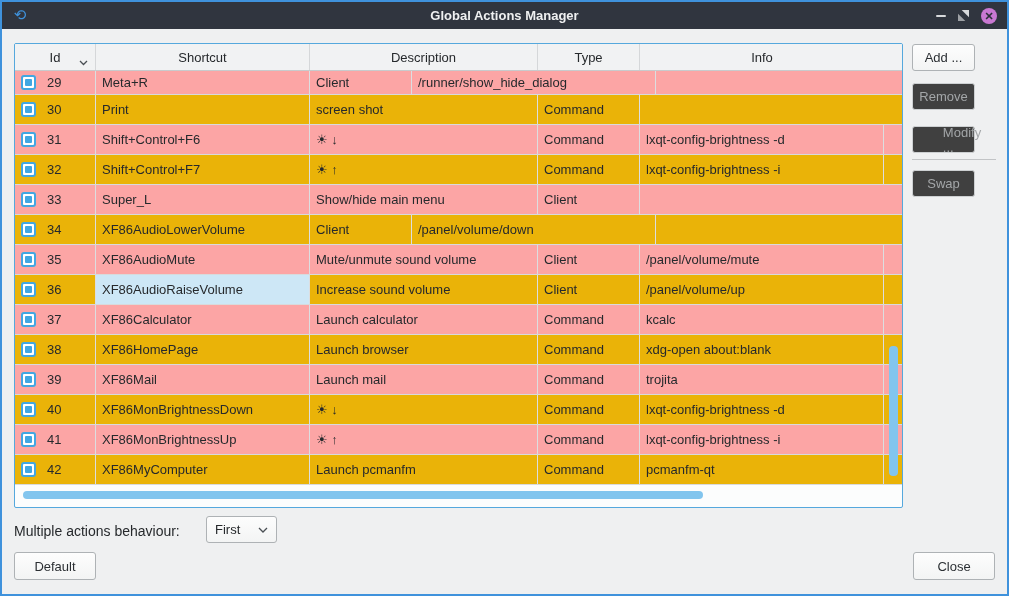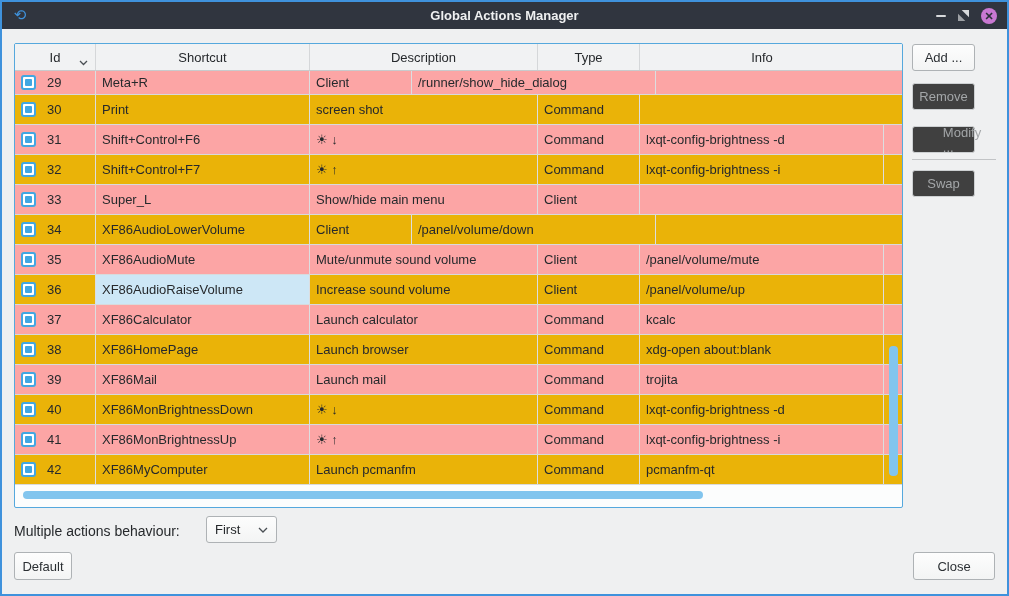--- a/index.html
+++ b/index.html
@@ -75,21 +75,21 @@
   }
   .btn.disabled {
     background:#404040; color:#a3a6a8; border-color:#cdd0d2;
   }
   .side-btn { left:910px; width:63px; height:27px; }
   .btn-add { top:42px; }
   .btn-remove { top:81px; }
   .btn-modify { top:124px;padding-left:37px; }
   .side-sep { position:absolute; left:910px; width:84px; top:157px; border-top:1px solid #c2c4c6; }
   .btn-swap { top:168px; }
-  .btn-default { left:12px; top:550px; width:58px; height:28px; }
+  .btn-default { left:12px; top:550px; width:82px; height:28px; }
   .btn-close { left:911px; top:550px; width:82px; height:28px; }
   
   .behaviour-label {
     position:absolute; left:12px; top:516px; height:26px; line-height:26px;
     font-size:14px; color:#26292c;
   }
   .combo {
     position:absolute; left:204px; top:514px; width:71px; height:27px;
     border:1px solid #aeb2b5; border-radius:3px; background:linear-gradient(#fdfdfd,#f3f4f4);
     display:flex; align-items:center; padding:0 8px; font-size:13px; color:#26292c;

